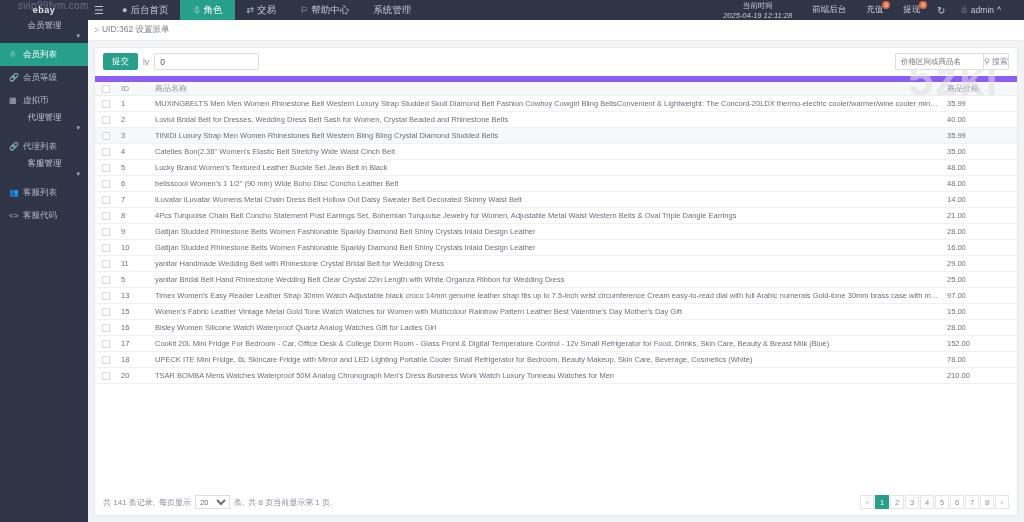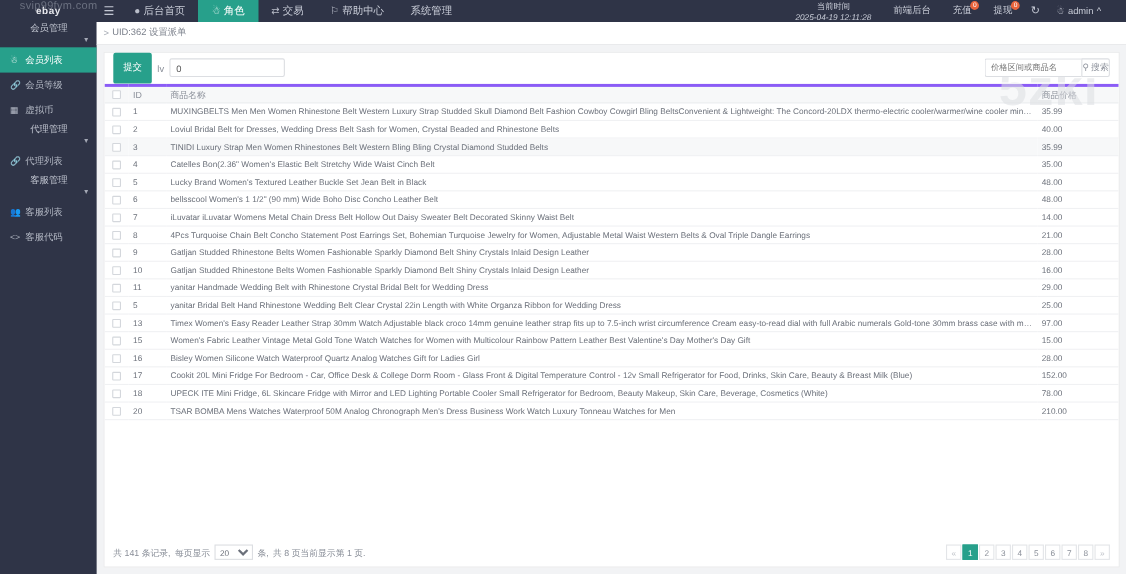--- a/index.html
+++ b/index.html
@@ -105,21 +105,21 @@
     margin: 6px; background: #fff; border: 1px solid #e9eaec;
     flex: 1 1 auto; display: flex; flex-direction: column; min-height: 0;
     position: relative;
   }
 
   .toolbar {
     height: 28px; display: flex; align-items: center; padding: 0 8px;
     gap: 5px; position: relative; border-bottom: 1px solid #fff;
   }
   .btn-submit {
-    background: #27a08b; color: #fff; border: none; height: 28px;
+    background: #27a08b; color: #fff; border: none; height: 17px;
     padding: 0 9px; font-size: 8.5px; border-radius: 2px; cursor: pointer;
     font-family: "Liberation Sans", sans-serif;
   }
   .lvl-label { font-size: 8.5px; color: #8a8f99; }
   .lvl-input {
     height: 17px; width: 105px; border: 1px solid #dcdee2; border-radius: 2px;
     font-size: 8.5px; padding: 0 5px; color: #555; outline: none;
     font-family: "Liberation Sans", sans-serif; background: #fff;
   }
   .search-wrap {
@@ -140,21 +140,21 @@
 
   .watermark {
     position: absolute; right: 18px; top: 8px; font-size: 46px;
     font-weight: bold; color: #dddfe3; opacity: .55; letter-spacing: 1px;
     pointer-events: none; user-select: none; line-height: 1;
   }
 
   .table-scroll { flex: 1 1 auto; overflow: hidden; }
   table { width: 100%; border-collapse: collapse; table-layout: fixed; }
   thead th {
-    height: 16px; background: #f7f8f9; border-top: 3px solid #8b5cf6;
+    height: 16px; background: #f7f8f9; border-top: 6px solid #8b5cf6;
     border-bottom: 1px solid #eceef0; font-size: 8px; color: #8a8f99;
     font-weight: normal; text-align: left; padding: 0 4px;
   }
   tbody td {
     height: 16px; border-bottom: 1px solid #f0f1f3; font-size: 7.5px;
     color: #6b707a; padding: 0 4px; overflow: hidden; white-space: nowrap;
     text-overflow: ellipsis;
   }
   tbody tr.alt td { background: #f7f8f9; }
   .col-ck { width: 22px; text-align: center; }

